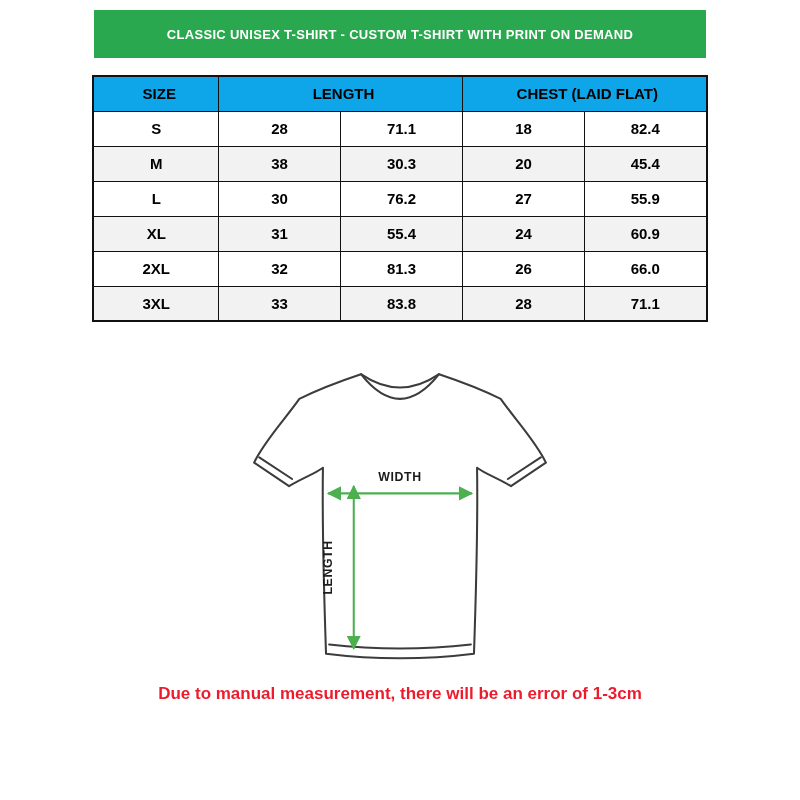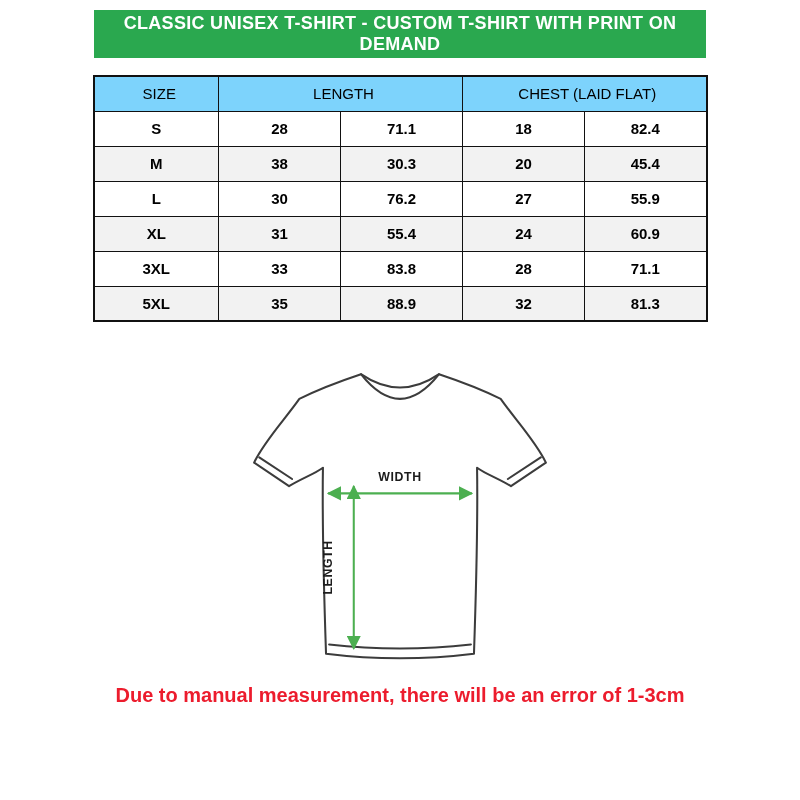--- a/index.html
+++ b/index.html
@@ -14,48 +14,48 @@
     width:800px;height:800px;background:#ffffff;color:#000;
     font-family:"Liberation Sans", sans-serif;
   }
   .page{width:800px;height:800px;display:flex;flex-direction:column;align-items:center;overflow:hidden;}
 
   .banner{
     margin-top:10px;width:612px;min-height:48px;
     background:var(--banner-green);color:#ffffff;
     display:flex;align-items:center;justify-content:center;text-align:center;
   }
-  .banner h1{margin:0;font-size:18px;font-weight:bold;letter-spacing:.3px;}
+  .banner h1{margin:0;font-size:13px;font-weight:bold;letter-spacing:.3px;text-align:right;}
 
   .size-table{
     margin-top:17px;width:613px;border-collapse:collapse;table-layout:fixed;
     border:2px solid var(--table-border);
   }
   .size-table th,.size-table td{
     border:1px solid var(--table-border);
     text-align:center;vertical-align:middle;
     height:35px;padding:0 4px;font-size:15px;
   }
-  .size-table th{background:#7dd3fc;font-weight:normal;padding-left:10px;}
+  .size-table th{background:#0ea5e9;font-weight:bold;padding-left:10px;}
   .size-table td{font-weight:bold;}
   .size-table tbody tr:nth-child(even){background:#f2f2f2;}
   .col-size{width:125px;}
   .col-val{width:122px;}
 
   .diagram{margin-top:44px;}
   svg{color:var(--arrow-green);}
   .shirt-line{fill:#ffffff;stroke:#3c3c3c;stroke-width:2;stroke-linejoin:round;stroke-linecap:round;}
   .shirt-detail{fill:none;stroke:#3c3c3c;stroke-width:2;stroke-linejoin:round;stroke-linecap:round;}
   .arrow{stroke:var(--arrow-green);stroke-width:2;fill:none;}
   .dim-label{
     font-family:"Liberation Sans", sans-serif;
     font-size:12px;font-weight:bold;fill:#1c1c1c;letter-spacing:.6px;
   }
 
-  .note{margin-top:14px;color:var(--note-red);font-weight:bold;font-size:20px;text-align:center;}
+  .note{margin-top:14px;color:var(--note-red);font-weight:bold;font-size:17px;text-align:center;}
 </style>
 </head>
 <body>
 
 <div class="page">
 
   <header class="banner">
     <h1>CLASSIC UNISEX T-SHIRT - CUSTOM T-SHIRT WITH PRINT ON DEMAND</h1>
   </header>
 
@@ -97,32 +97,32 @@
           <td>55.9</td>
         </tr>
         <tr>
           <td class="size-col">XL</td>
           <td>31</td>
           <td>55.4</td>
           <td>24</td>
           <td>60.9</td>
         </tr>
         <tr>
+          <td class="size-col">2XL</td>
+          <td>32</td>
+          <td>81.3</td>
+          <td>26</td>
+          <td>66.0</td>
+        </tr>
+        <tr>
           <td class="size-col">3XL</td>
           <td>33</td>
           <td>83.8</td>
           <td>28</td>
           <td>71.1</td>
-        </tr>
-        <tr>
-          <td class="size-col">5XL</td>
-          <td>35</td>
-          <td>88.9</td>
-          <td>32</td>
-          <td>81.3</td>
         </tr>
       </tbody>
   </table>
 
   <div class="diagram">
     <svg width="310" height="300" viewBox="0 0 300 292">
       <defs>
         <marker id="ah" viewBox="0 0 10 10" refX="9" refY="5" markerWidth="7" markerHeight="7" orient="auto-start-reverse">
           <path d="M0,0 L10,5 L0,10 Z" fill="currentColor"></path>
         </marker>

